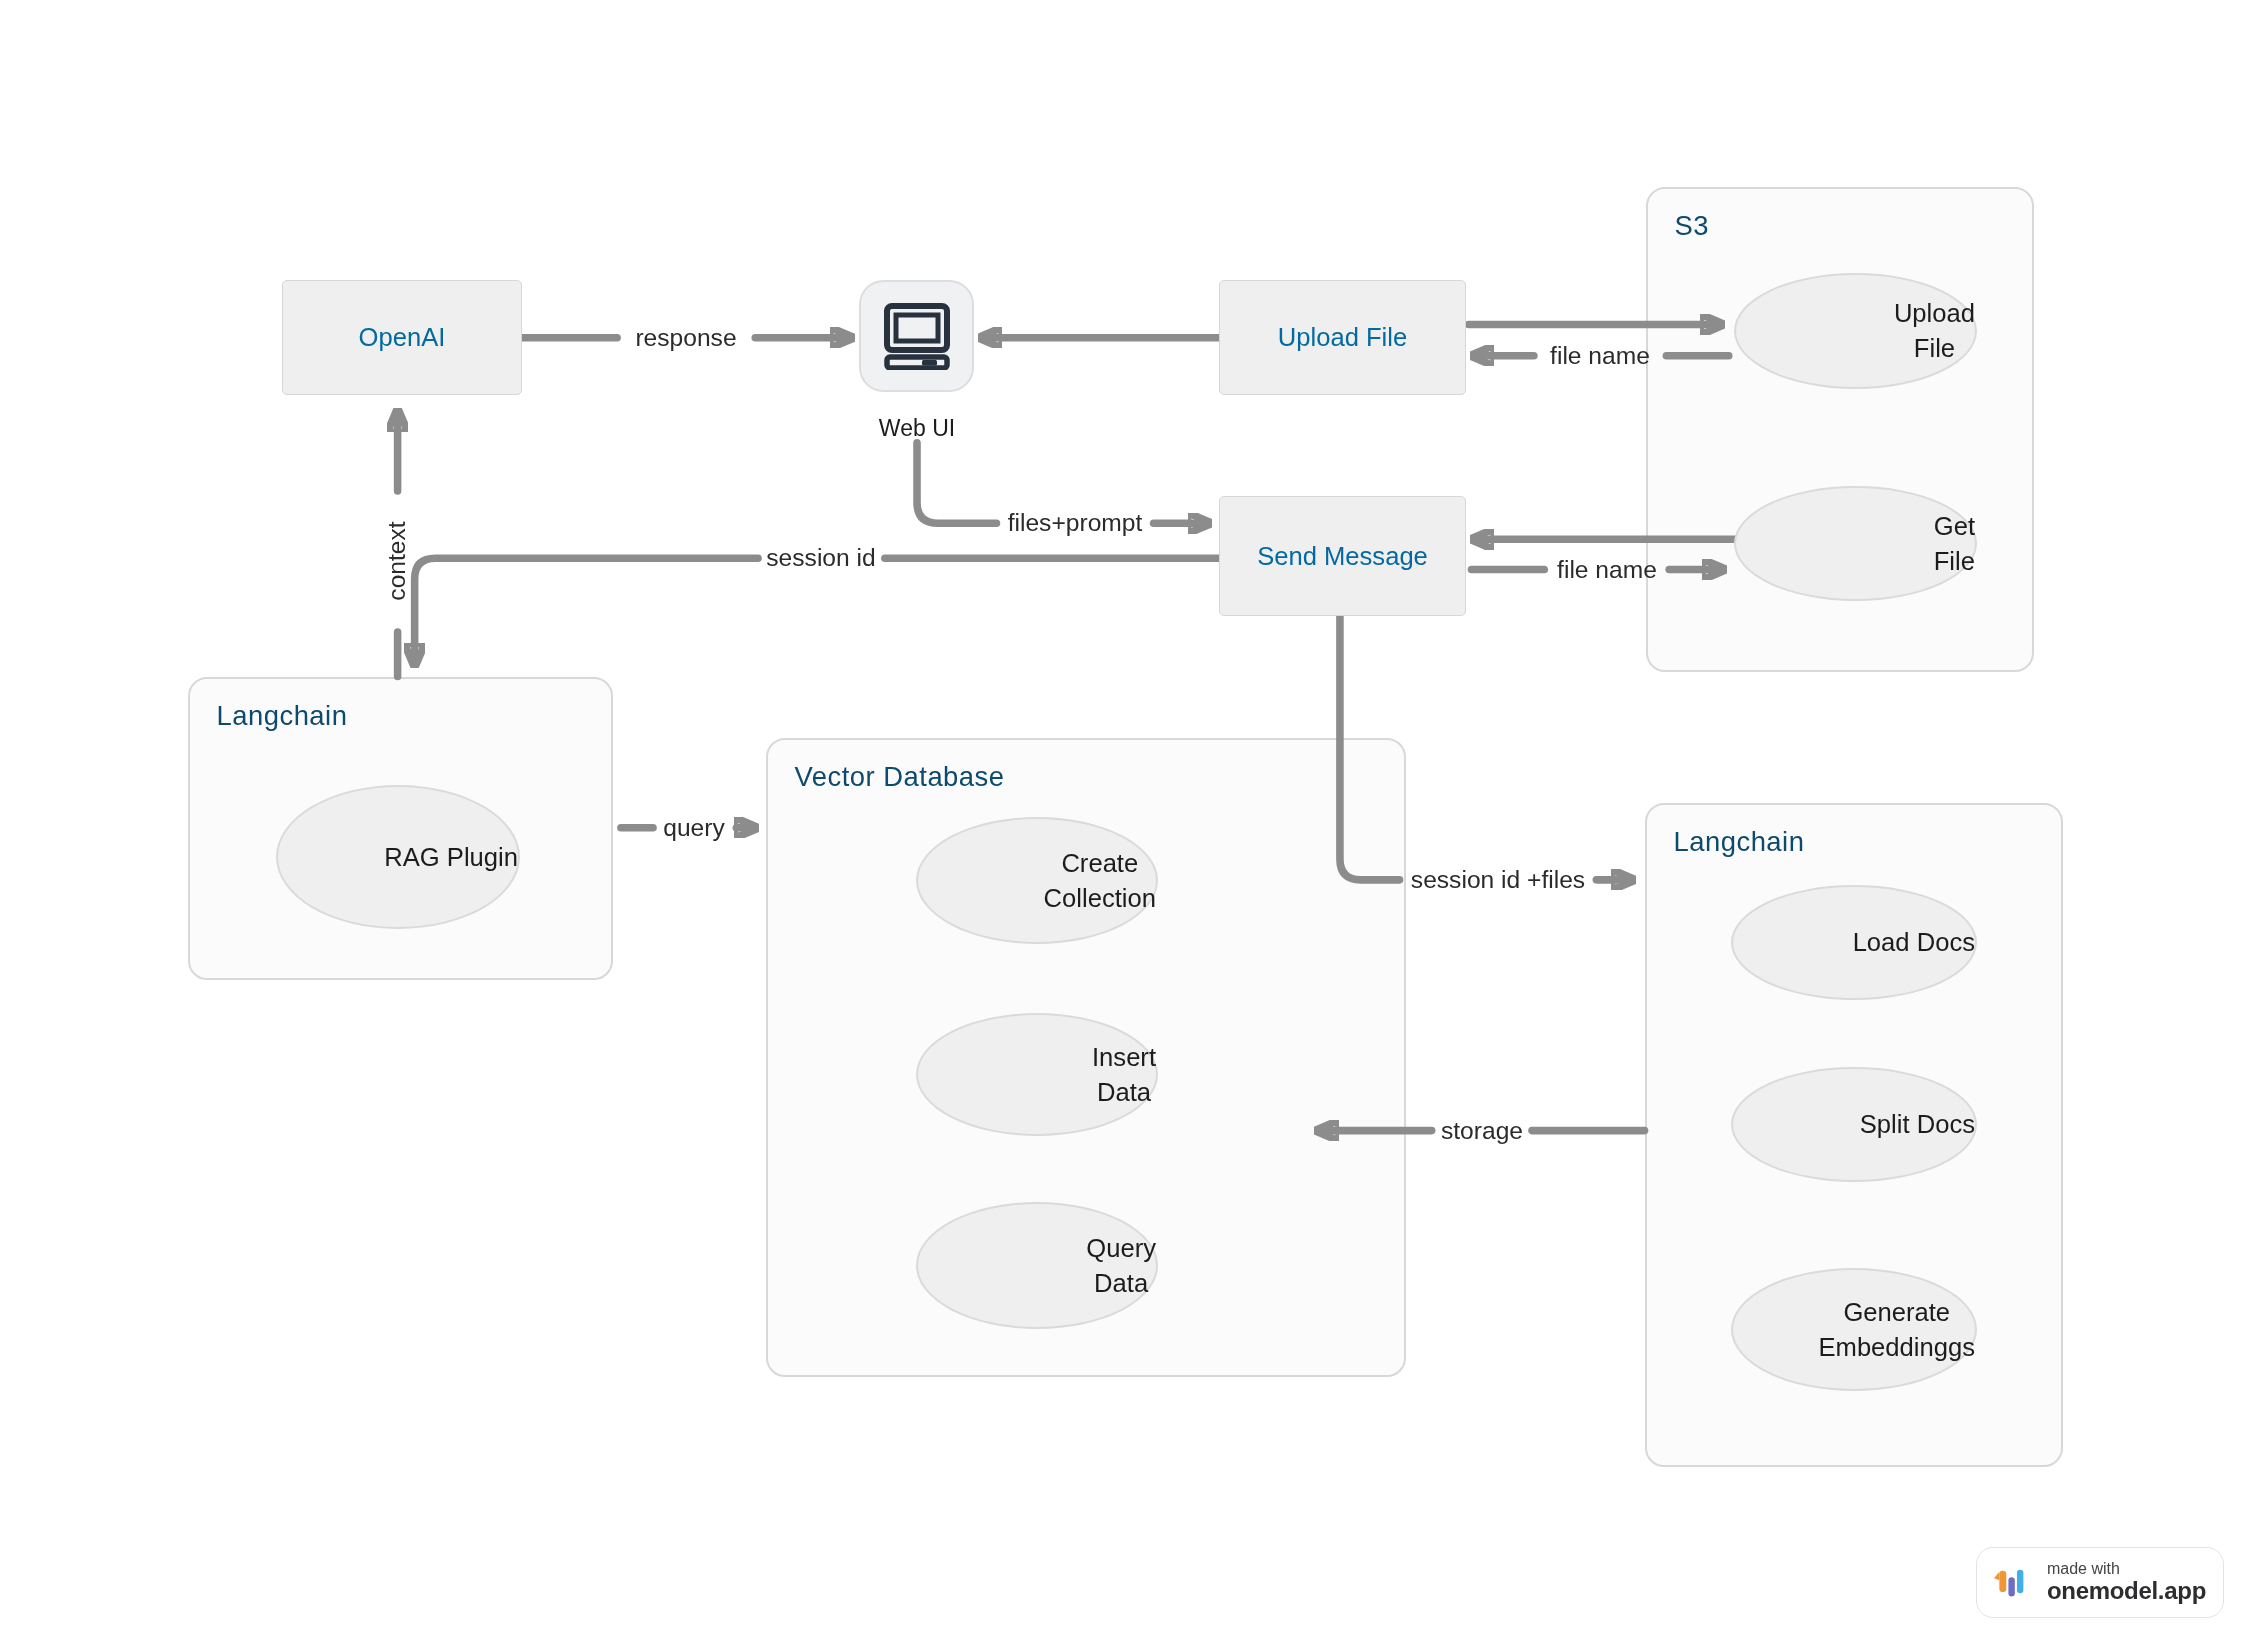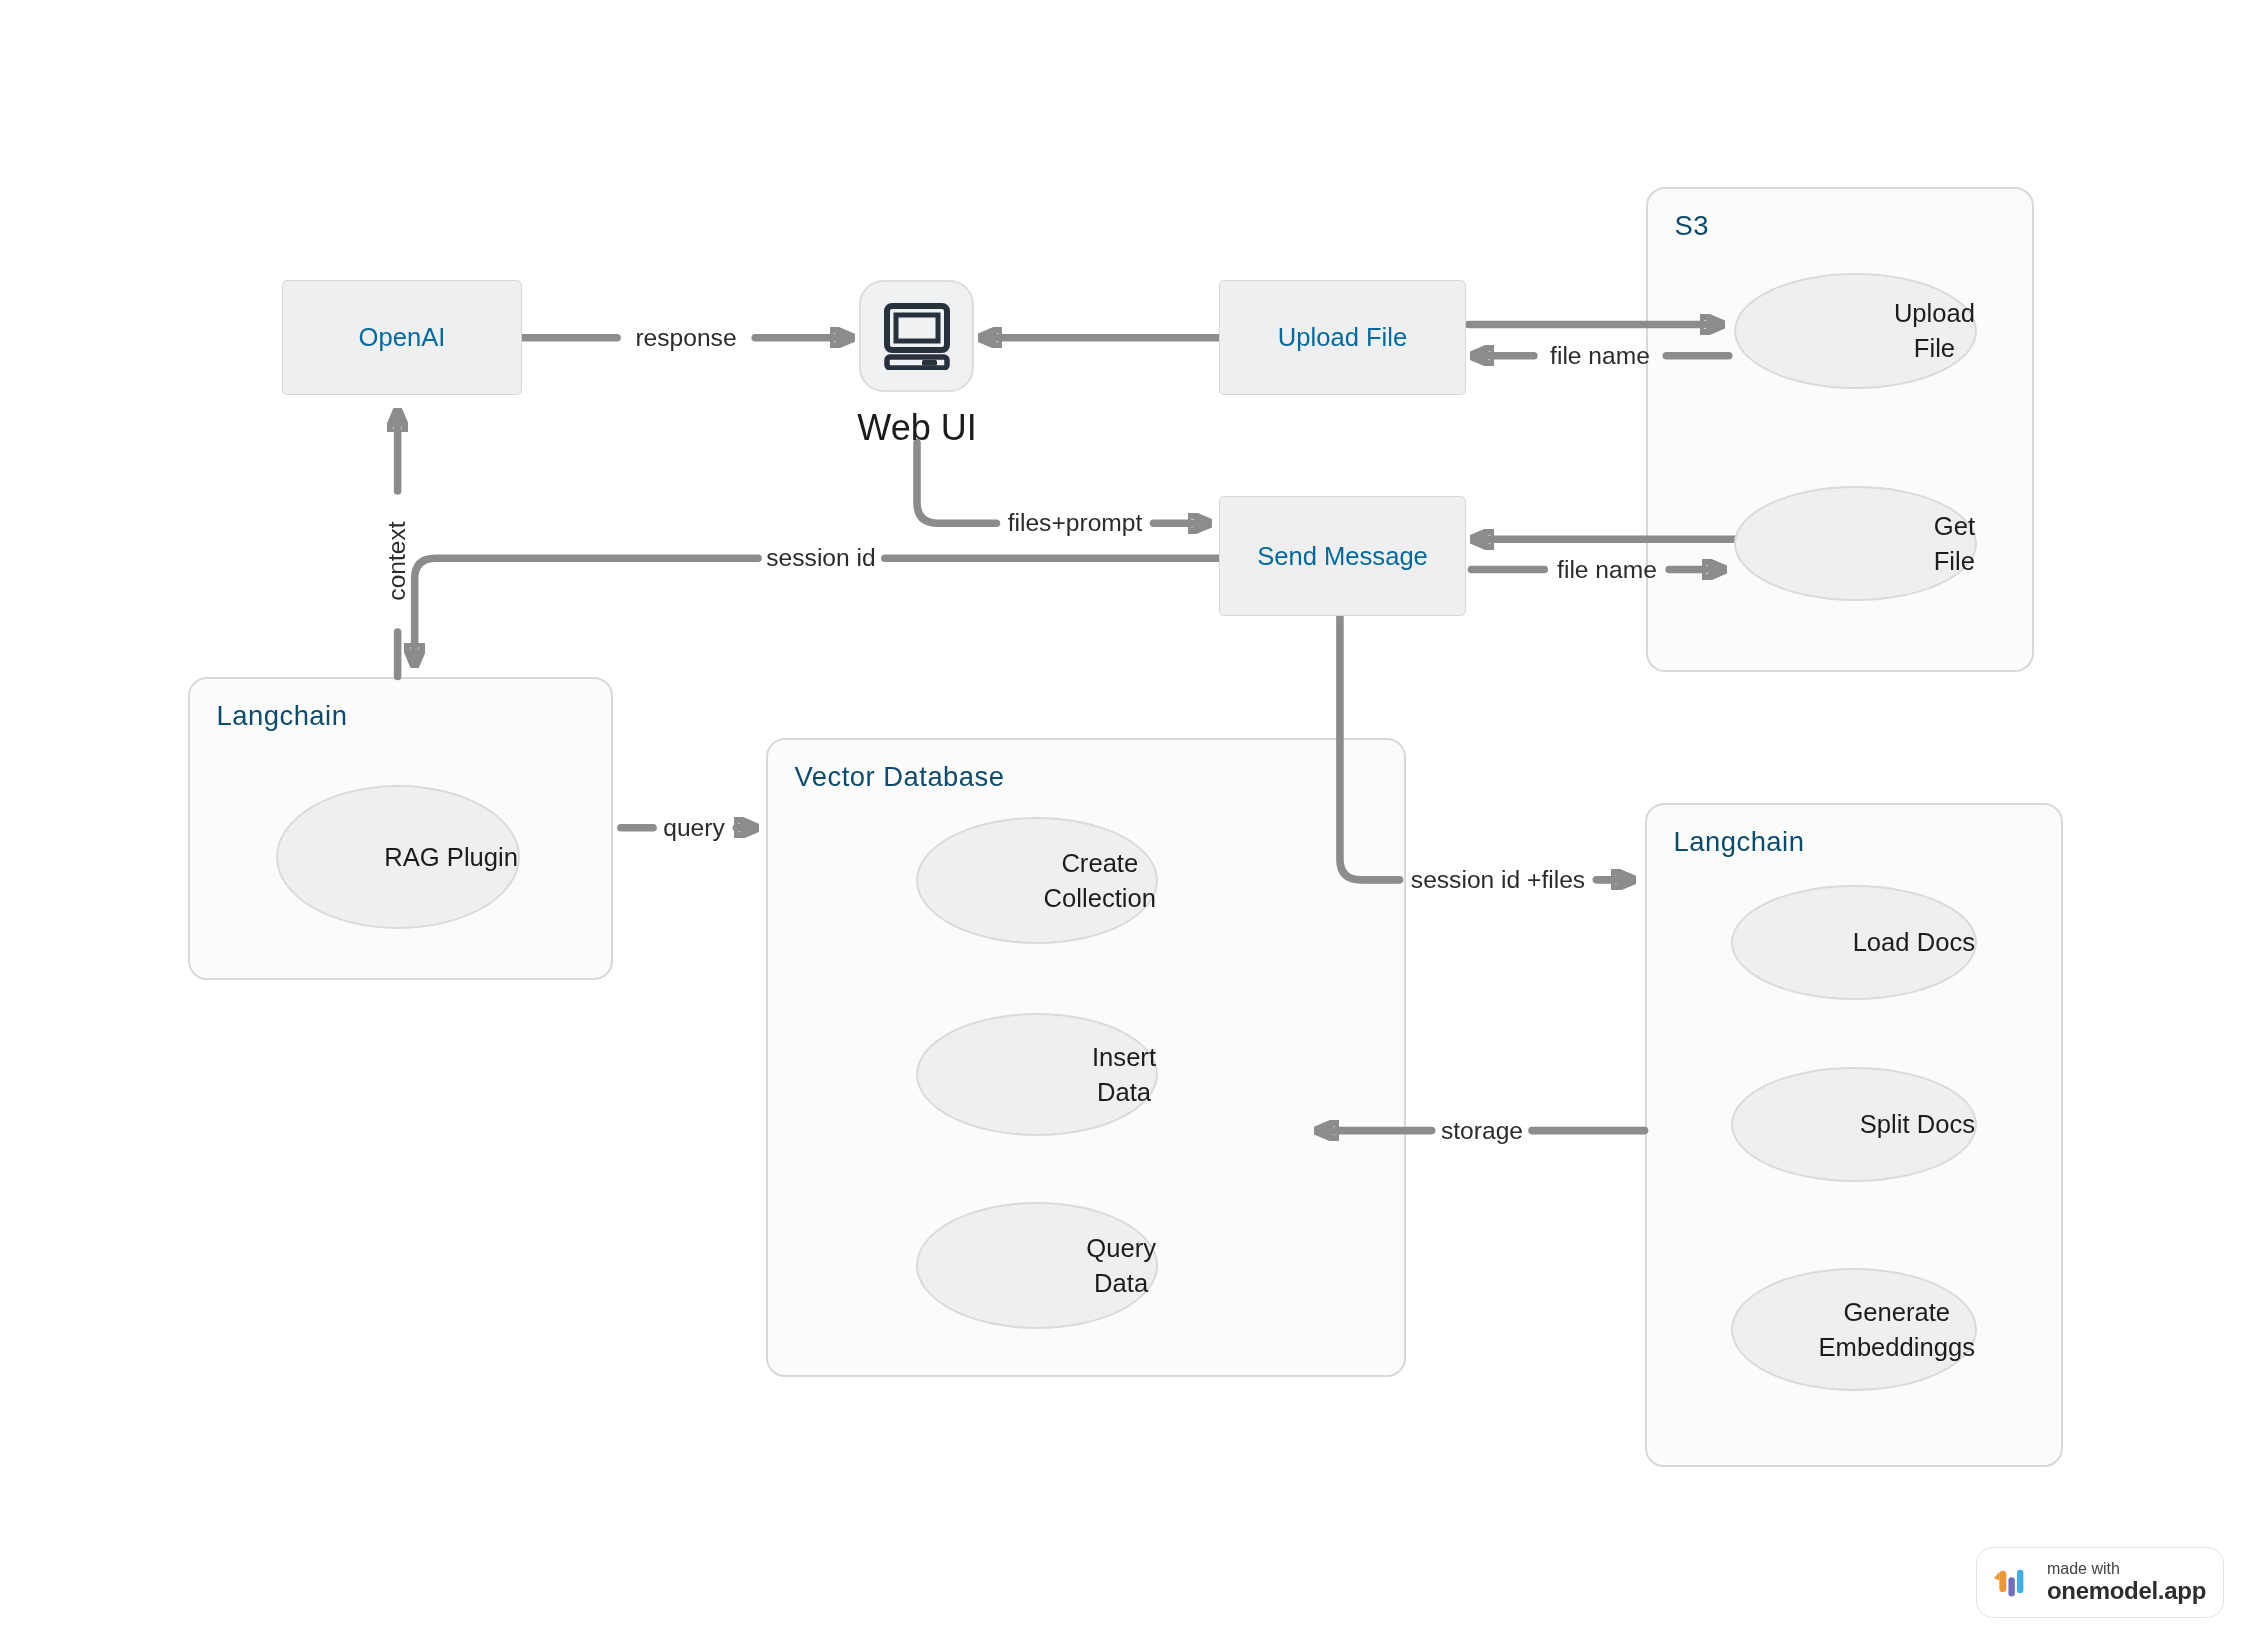--- a/index.html
+++ b/index.html
@@ -30,21 +30,21 @@
   }
   .ellipse .lbl{white-space:pre-line;line-height:1.35;}
   
   .icon-node{
     position:absolute;left:859px;top:280px;width:115px;height:112px;
     background:#f0f1f2;border:2.8px solid #dcdddf;border-radius:24.6px;
     box-sizing:border-box;display:flex;align-items:center;justify-content:center;
   }
   .icon-node-label{
     position:absolute;left:917px;top:428px;transform:translate(-50%,-50%);
-    font-size:36px;color:#1c1c1e;white-space:nowrap;
+    font-size:23px;color:#1c1c1e;white-space:nowrap;
   }
   
   #edges{position:absolute;left:0;top:0;width:2256px;height:1650px;}
   #edges path{stroke:#8c8c8c;stroke-width:8;fill:none;stroke-linecap:round;}
   
   .edge-label{
     position:absolute;transform:translate(-50%,-50%);font-size:24.6px;
     color:#2b2b2b;white-space:nowrap;
   }
   .edge-label.vertical{transform:translate(-50%,-50%) rotate(-90deg);}

